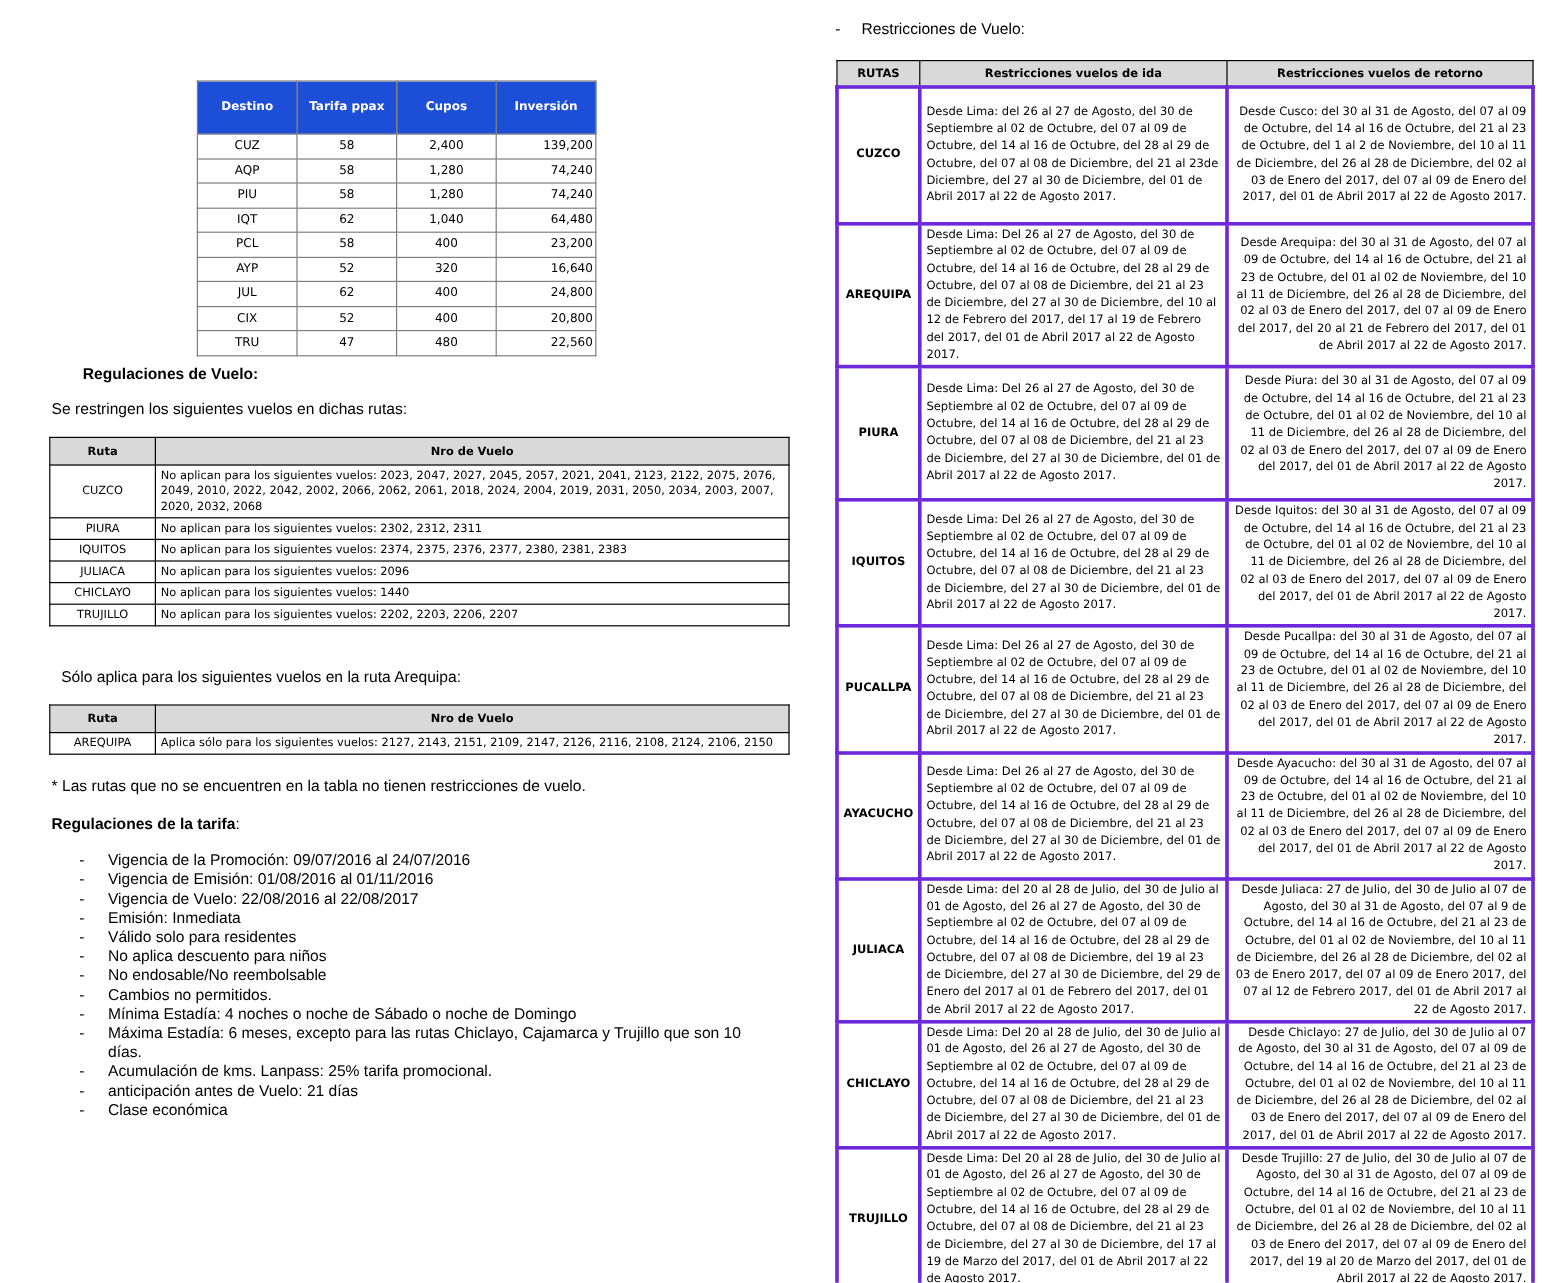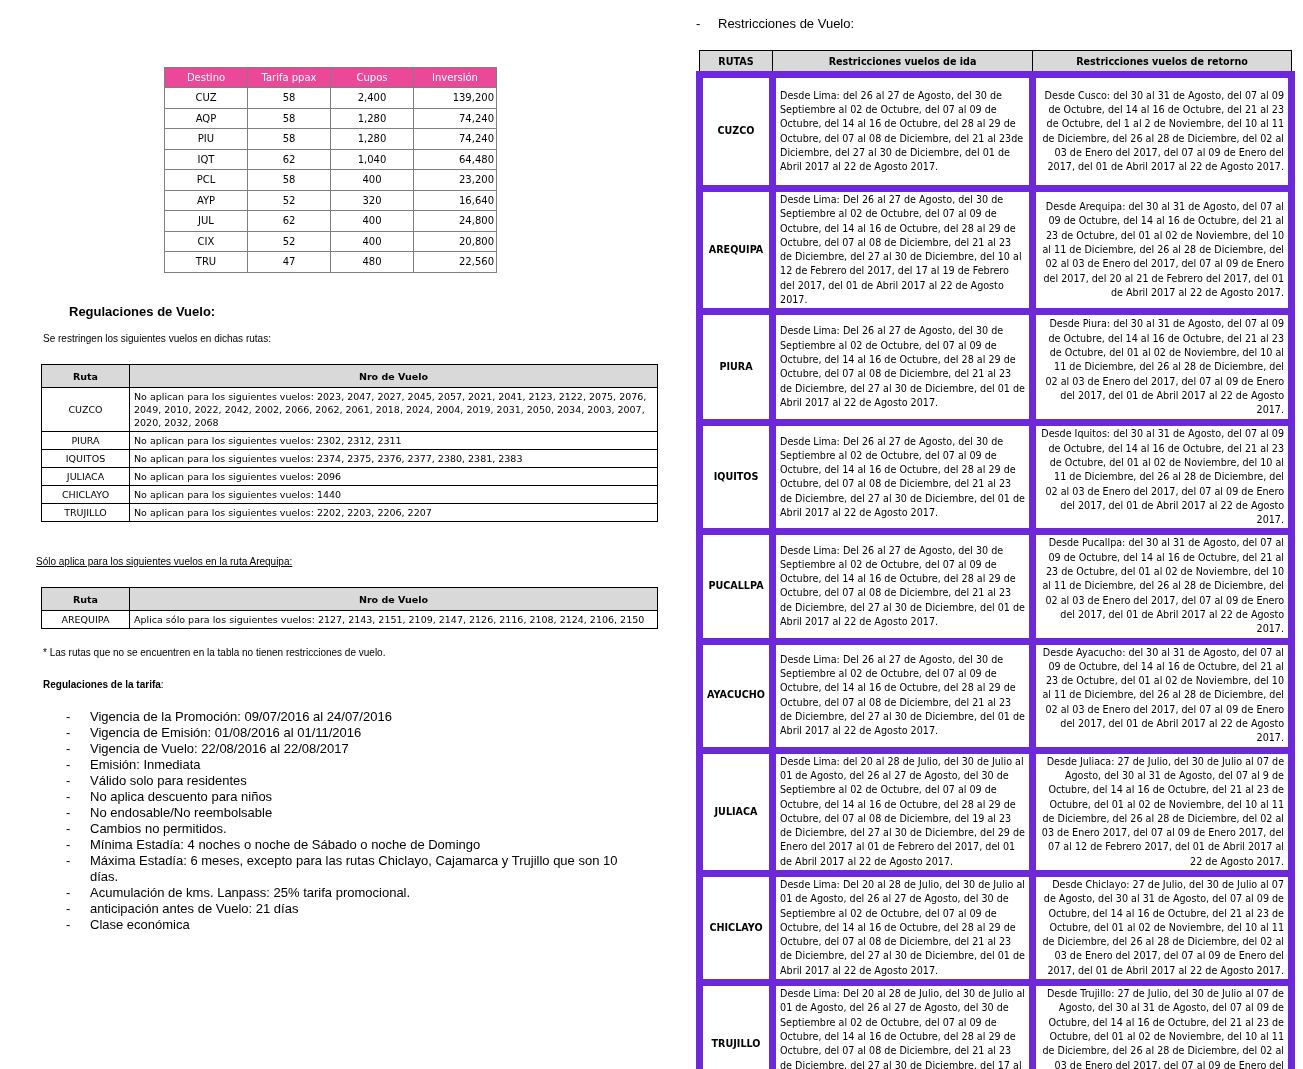--- a/index.html
+++ b/index.html
@@ -1,42 +1,42 @@
 <!DOCTYPE html>
 <html><head>
 <meta charset="utf-8">
 <style>
   html, body { margin:0; padding:0; background:#ffffff; }
   body { width:1303px; height:1069px; position:relative; overflow:hidden; color:#000; }
 
   
   #fare-table { position:absolute; left:164px; top:67px; border-collapse:collapse; font-family:"DejaVu Sans",sans-serif; font-size:10px; }
-  #fare-table th { background:#ec4899; color:#ffffff; font-weight:normal; height:19px; border:1px solid #7f7f7f; padding:0 6px; }
+  #fare-table th { background:#1d4ed8; color:#ffffff; font-weight:bold; height:19px; border:1px solid #7f7f7f; padding:12px 6px; }
   #fare-table td { border:1px solid #7f7f7f; height:19.5px; padding:0 2px; text-align:center; }
   #fare-table td.num { text-align:right; }
   #fare-table .c1 { width:70px; } #fare-table .c2 { width:70px; } #fare-table .c3 { width:70px; } #fare-table .c4 { width:70px; }
 
   .heading { position:absolute; font-family:"Liberation Sans",sans-serif; font-weight:bold; font-size:13px; }
-  .para { position:absolute; font-family:"Liberation Sans",sans-serif; font-size:10px; }
+  .para { position:absolute; font-family:"Liberation Sans",sans-serif; font-size:13px; }
 
   table.rt { position:absolute; border-collapse:collapse; font-family:"DejaVu Sans",sans-serif; font-size:9.5px; }
   table.rt th { background:#d9d9d9; font-weight:bold; border:1px solid #000; height:20px;margin-top:20px; }
   table.rt td { border:1px solid #000; padding:2px 4px; line-height:13px; }
   table.rt td.route { text-align:center; }
 
   #fare-rules { position:absolute; left:66px; top:709px; margin:0; padding:0; list-style:none; font-family:"Liberation Sans",sans-serif; font-size:13px; line-height:16px; width:560px; }
   #fare-rules li { position:relative; padding-left:24px; }
   #fare-rules li .dash { position:absolute; left:0; top:0; }
 
   #restr-title { position:absolute; left:696px; top:16px; font-family:"Liberation Sans",sans-serif; font-size:13px; }
   #restr-title .dash { display:inline-block; width:22px; }
 
   #restr-table { position:absolute; left:696px; top:50px; border-collapse:collapse; font-family:"DejaVu Sans",sans-serif; font-size:9.6px; }
   #restr-table th { background:#d9d9d9; font-weight:bold; border:1px solid #000; height:18px; }
-  #restr-table td { border:7px solid #6d28d9; padding:1px 4px; line-height:14.3px; vertical-align:middle; }
+  #restr-table td { border:3px solid #6d28d9; padding:1px 4px; line-height:14.3px; vertical-align:middle; }
   #restr-table td.route { text-align:center; font-weight:bold; width:56px; }
   #restr-table td.ida { width:245px; }
   #restr-table td.ret { width:244px;text-align:right; }
 </style>
 </head>
 <body>
 
 <table id="fare-table">
   <thead>
     <tr>
@@ -135,21 +135,21 @@
         <td class="route">CHICLAYO</td>
         <td>No aplican para los siguientes vuelos: 1440</td>
       </tr>
       <tr>
         <td class="route">TRUJILLO</td>
         <td>No aplican para los siguientes vuelos: 2202, 2203, 2206, 2207</td>
       </tr>
     </tbody>
 </table>
 
-<div class="para" style="left:36px; top:556px;text-decoration:underline;">Sólo aplica para los siguientes vuelos en la ruta Arequipa:</div>
+<div class="para" style="left:51px; top:556px;">Sólo aplica para los siguientes vuelos en la ruta Arequipa:</div>
 
 <table class="rt" id="aqp-table" style="left:41px; top:587px; width:617px;">
   <thead>
     <tr>
       <th style="width:85px;">Ruta</th>
       <th>Nro de Vuelo</th>
     </tr>
   </thead>
   <tbody id="aqp-body">
       <tr>

